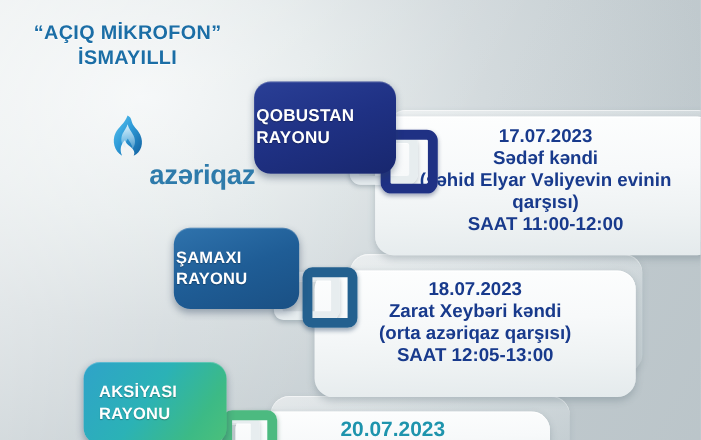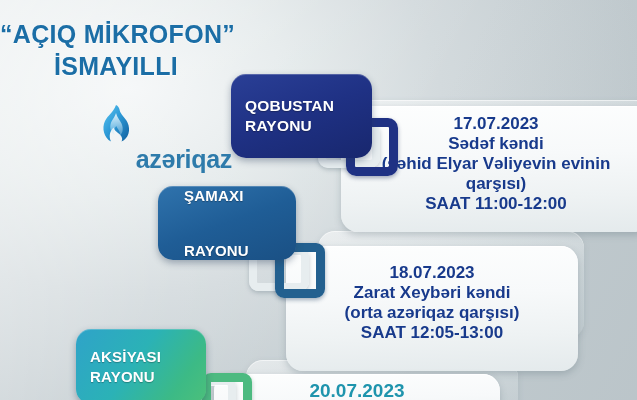--- a/index.html
+++ b/index.html
@@ -35,21 +35,21 @@
   
   #title-block {
     position: absolute;
     left: 0;
     top: 18px;
     width: 232px;
     text-align: center;
     z-index: 6;
   }
   .title-line {
-    font-size: 25px;
+    font-size: 18px;
     font-weight: bold;
     color: #1b6ea6;
     letter-spacing: 0.3px;
     line-height: 1.28;
     text-shadow: 0 1px 1px rgba(255,255,255,0.85);
     white-space: nowrap;
   }
 
   
   #logo {
@@ -113,31 +113,30 @@
     font-weight: bold;
     line-height: 1.30;
     letter-spacing: 0.2px;
     text-shadow: 0 1px 1px rgba(0,0,0,0.28);
     white-space: nowrap;
   }
 
   #badge-qobustan {
     left: 231px;  top: 74px;
     width: 127px; height: 84px;
-    padding-left: 14px;
+    padding-left: 2px;
     background: linear-gradient(160deg, #2a3f96 0%, #1f3184 48%, #18276e 100%);
   }
   #badge-qobustan .badge-line { font-size: 15.5px; }
 
   #badge-samaxi {
-    left: 158px;  top: 186px;
+    left: 158px;  top: 207px;
     width: 112px; height: 74px;
-    padding-left: 26px;
+    padding-left: 2px;
     background: linear-gradient(160deg, #2f73ad 0%, #1f5d96 50%, #1a5084 100%);
-    justify-content: space-between;
   }
   #badge-samaxi .badge-line { font-size: 15px; }
 
   #badge-ismayilli {
     left: 76px;   top: 329px;
     width: 116px; height: 75px;
     padding-left: 14px;
     background: linear-gradient(125deg, #2fa3c9 0%, #2bb2b6 45%, #3cba86 78%, #4cc07a 100%);
   }
   #badge-ismayilli .badge-line { font-size: 15px; }
@@ -204,21 +203,21 @@
   #card-1 {
     left: 341px; top: 106px; width: 310px; height: 118px;
     padding-top: 8px;
   }
   #card-1 .card-text { font-size: 17px; }
 
   
   #ghost-2 { left: 318px; top: 231px; width: 266px; height: 108px; }
   #card-2 {
     left: 286px; top: 246px; width: 292px; height: 108px;
-    padding-top: 17px;
+    padding-top: 7px;
   }
   #card-2 .card-text { font-size: 17px; }
 
   
   #ghost-3 { left: 246px; top: 360px; width: 272px; height: 60px; }
   #card-3 {
     left: 214px; top: 374px; width: 286px; height: 60px;
     padding-top: 6px;
   }
   #card-3 .card-text {

